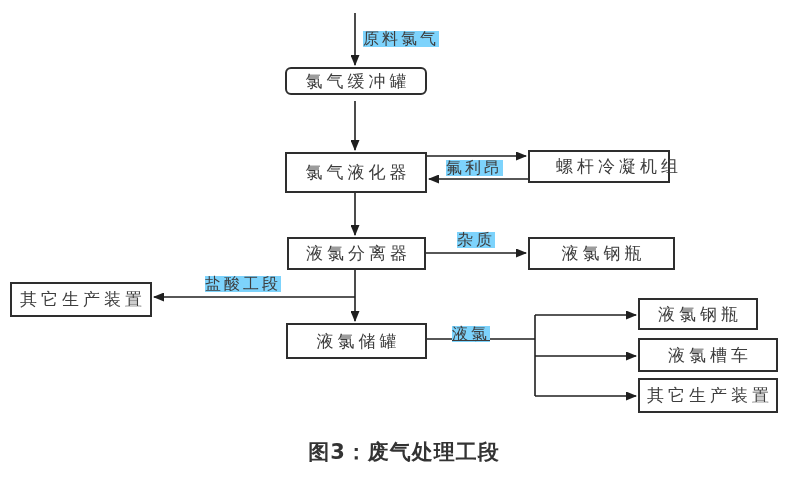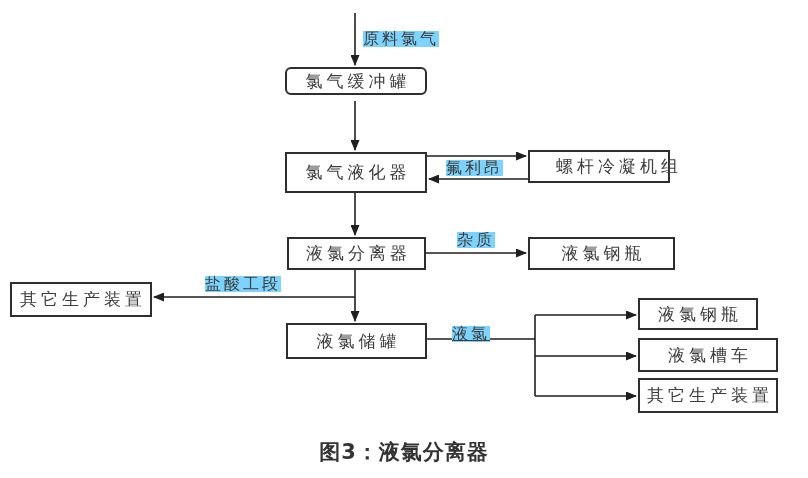--- a/index.html
+++ b/index.html
@@ -109,15 +109,15 @@
   <div class="node n-cylinder">液氯钢瓶</div>
   <div class="node n-other">其它生产装置</div>
   <div class="node n-truck">液氯槽车</div>
 
   <div class="edge-label l-feed">原料氯气</div>
   <div class="edge-label l-freon">氟利昂</div>
   <div class="edge-label l-impurity">杂质</div>
   <div class="edge-label l-accident">盐酸工段</div>
   <div class="edge-label l-liqcl">液氯</div>
 
-  <div class="caption">图3：液氯分离器</div>
+  <div class="caption">图3：废气处理工段</div>
 
 </div>
 
 </body></html>

